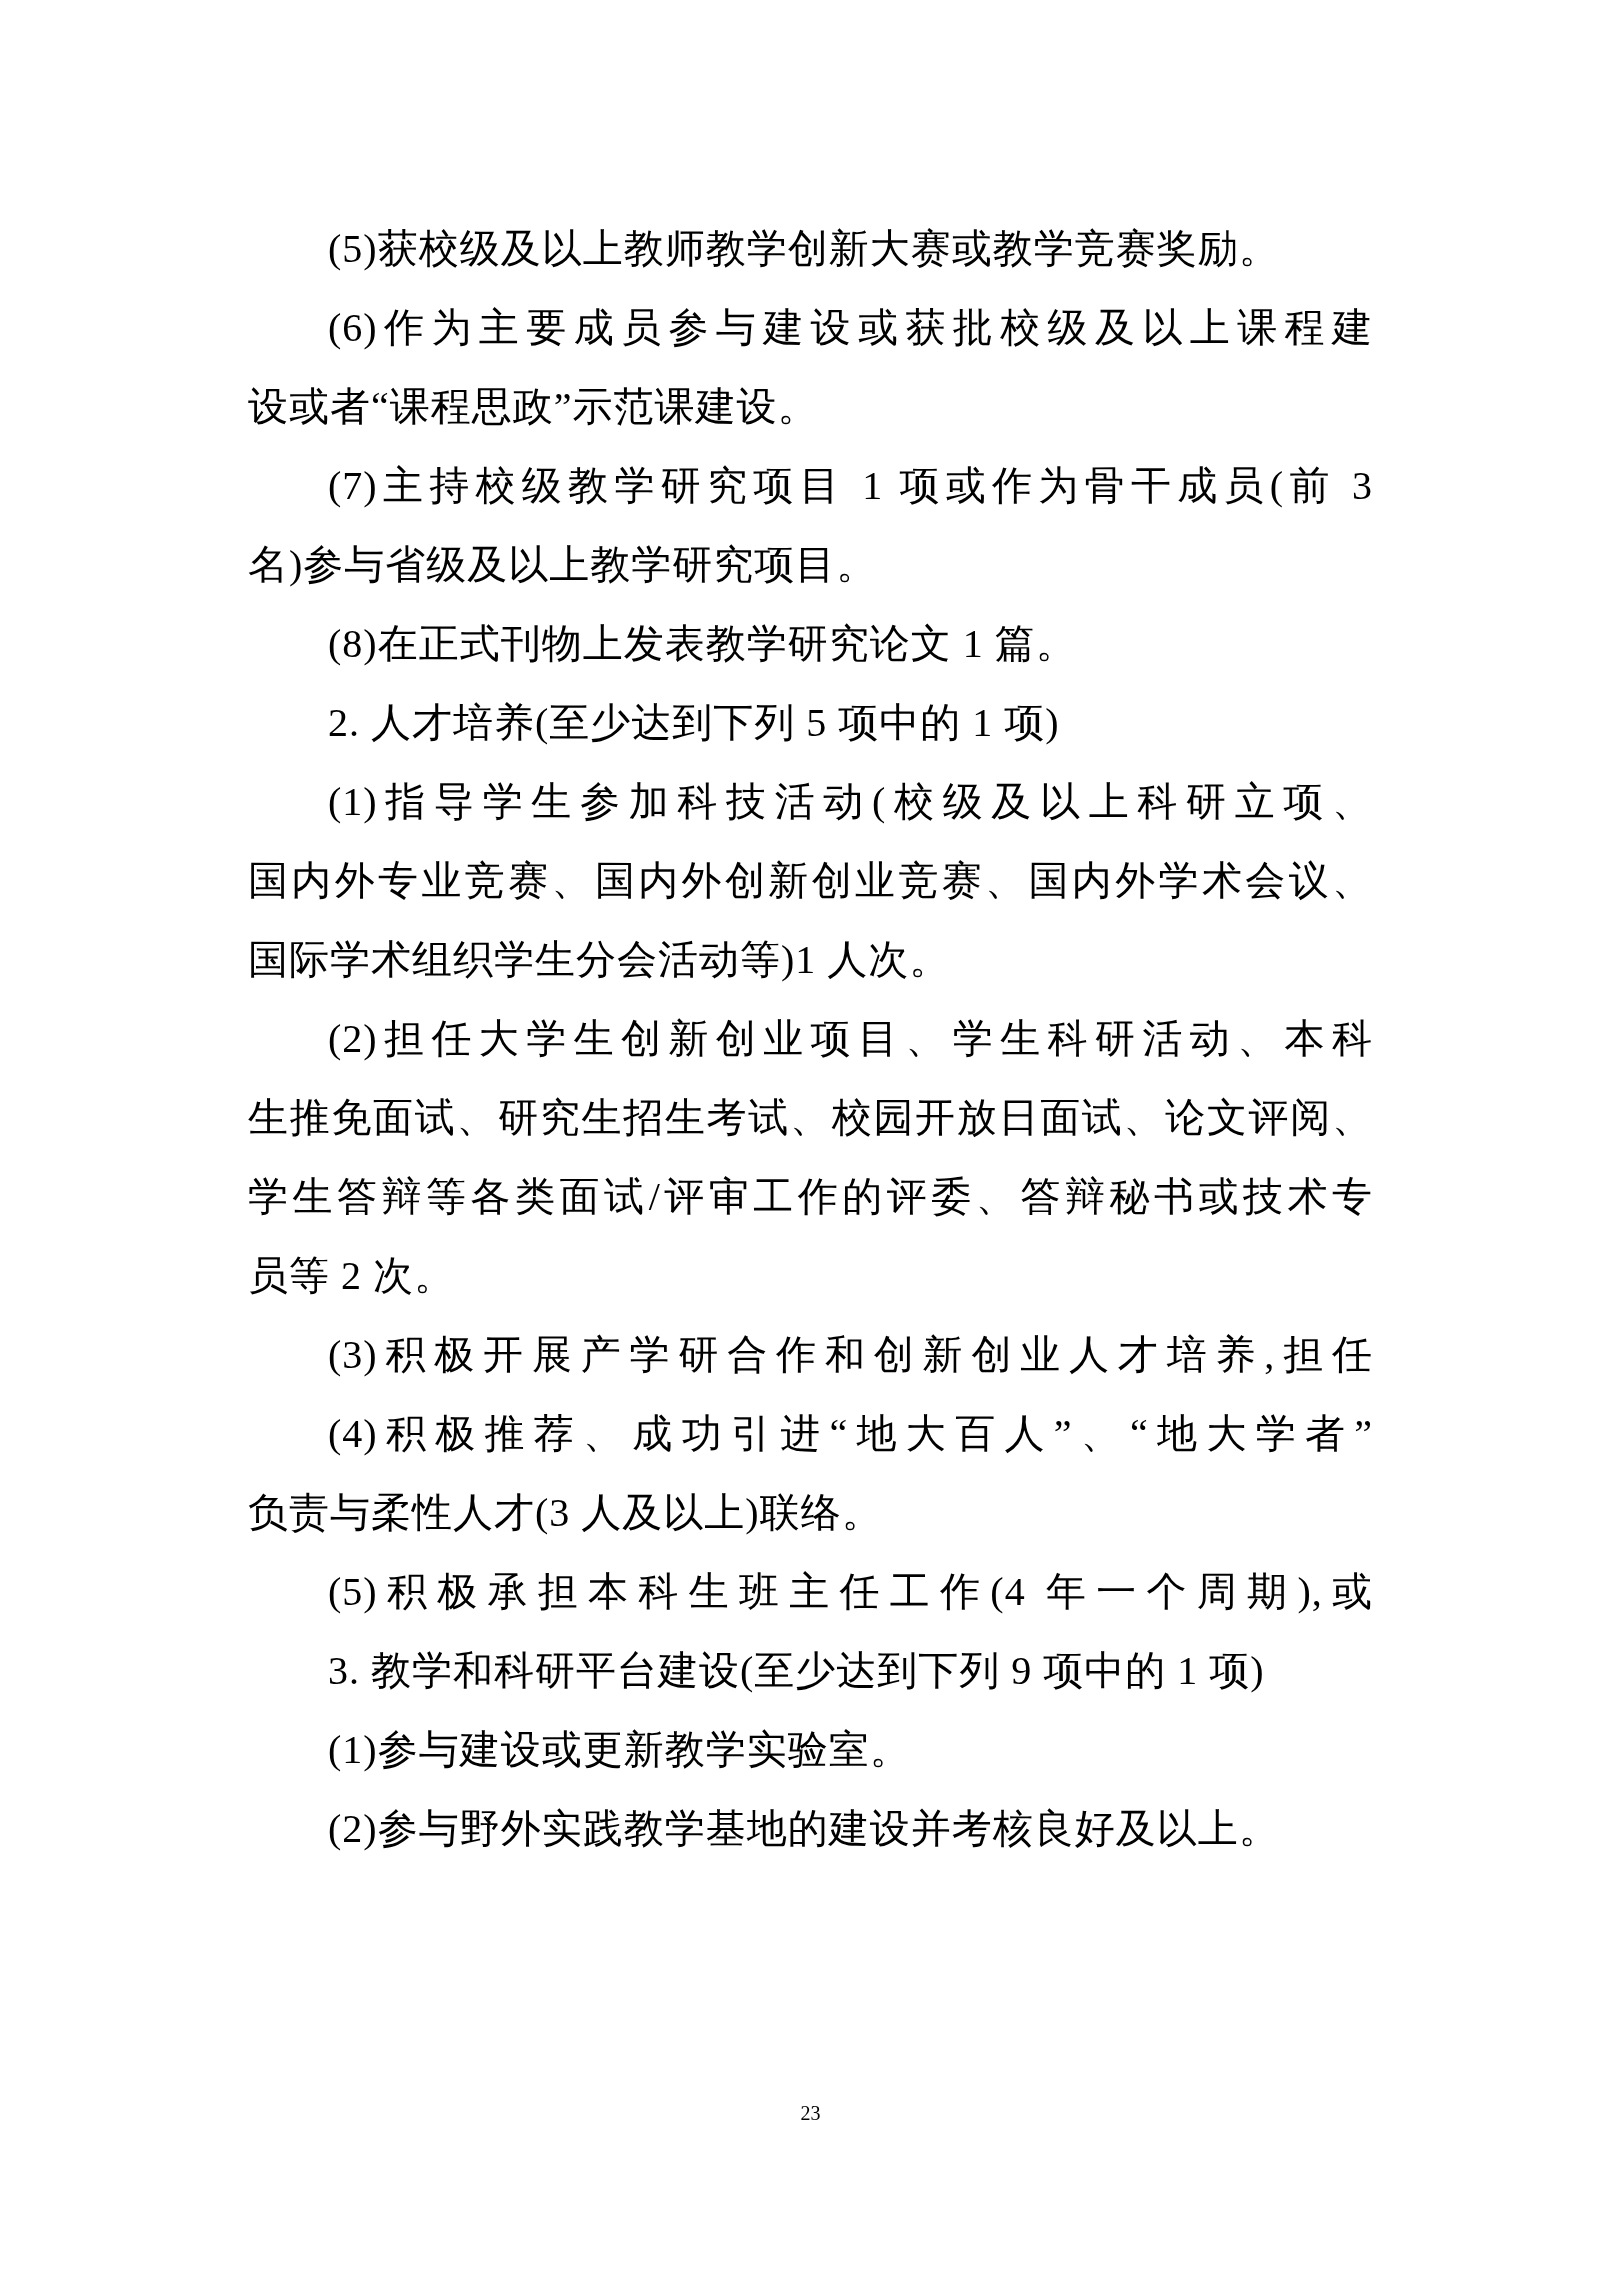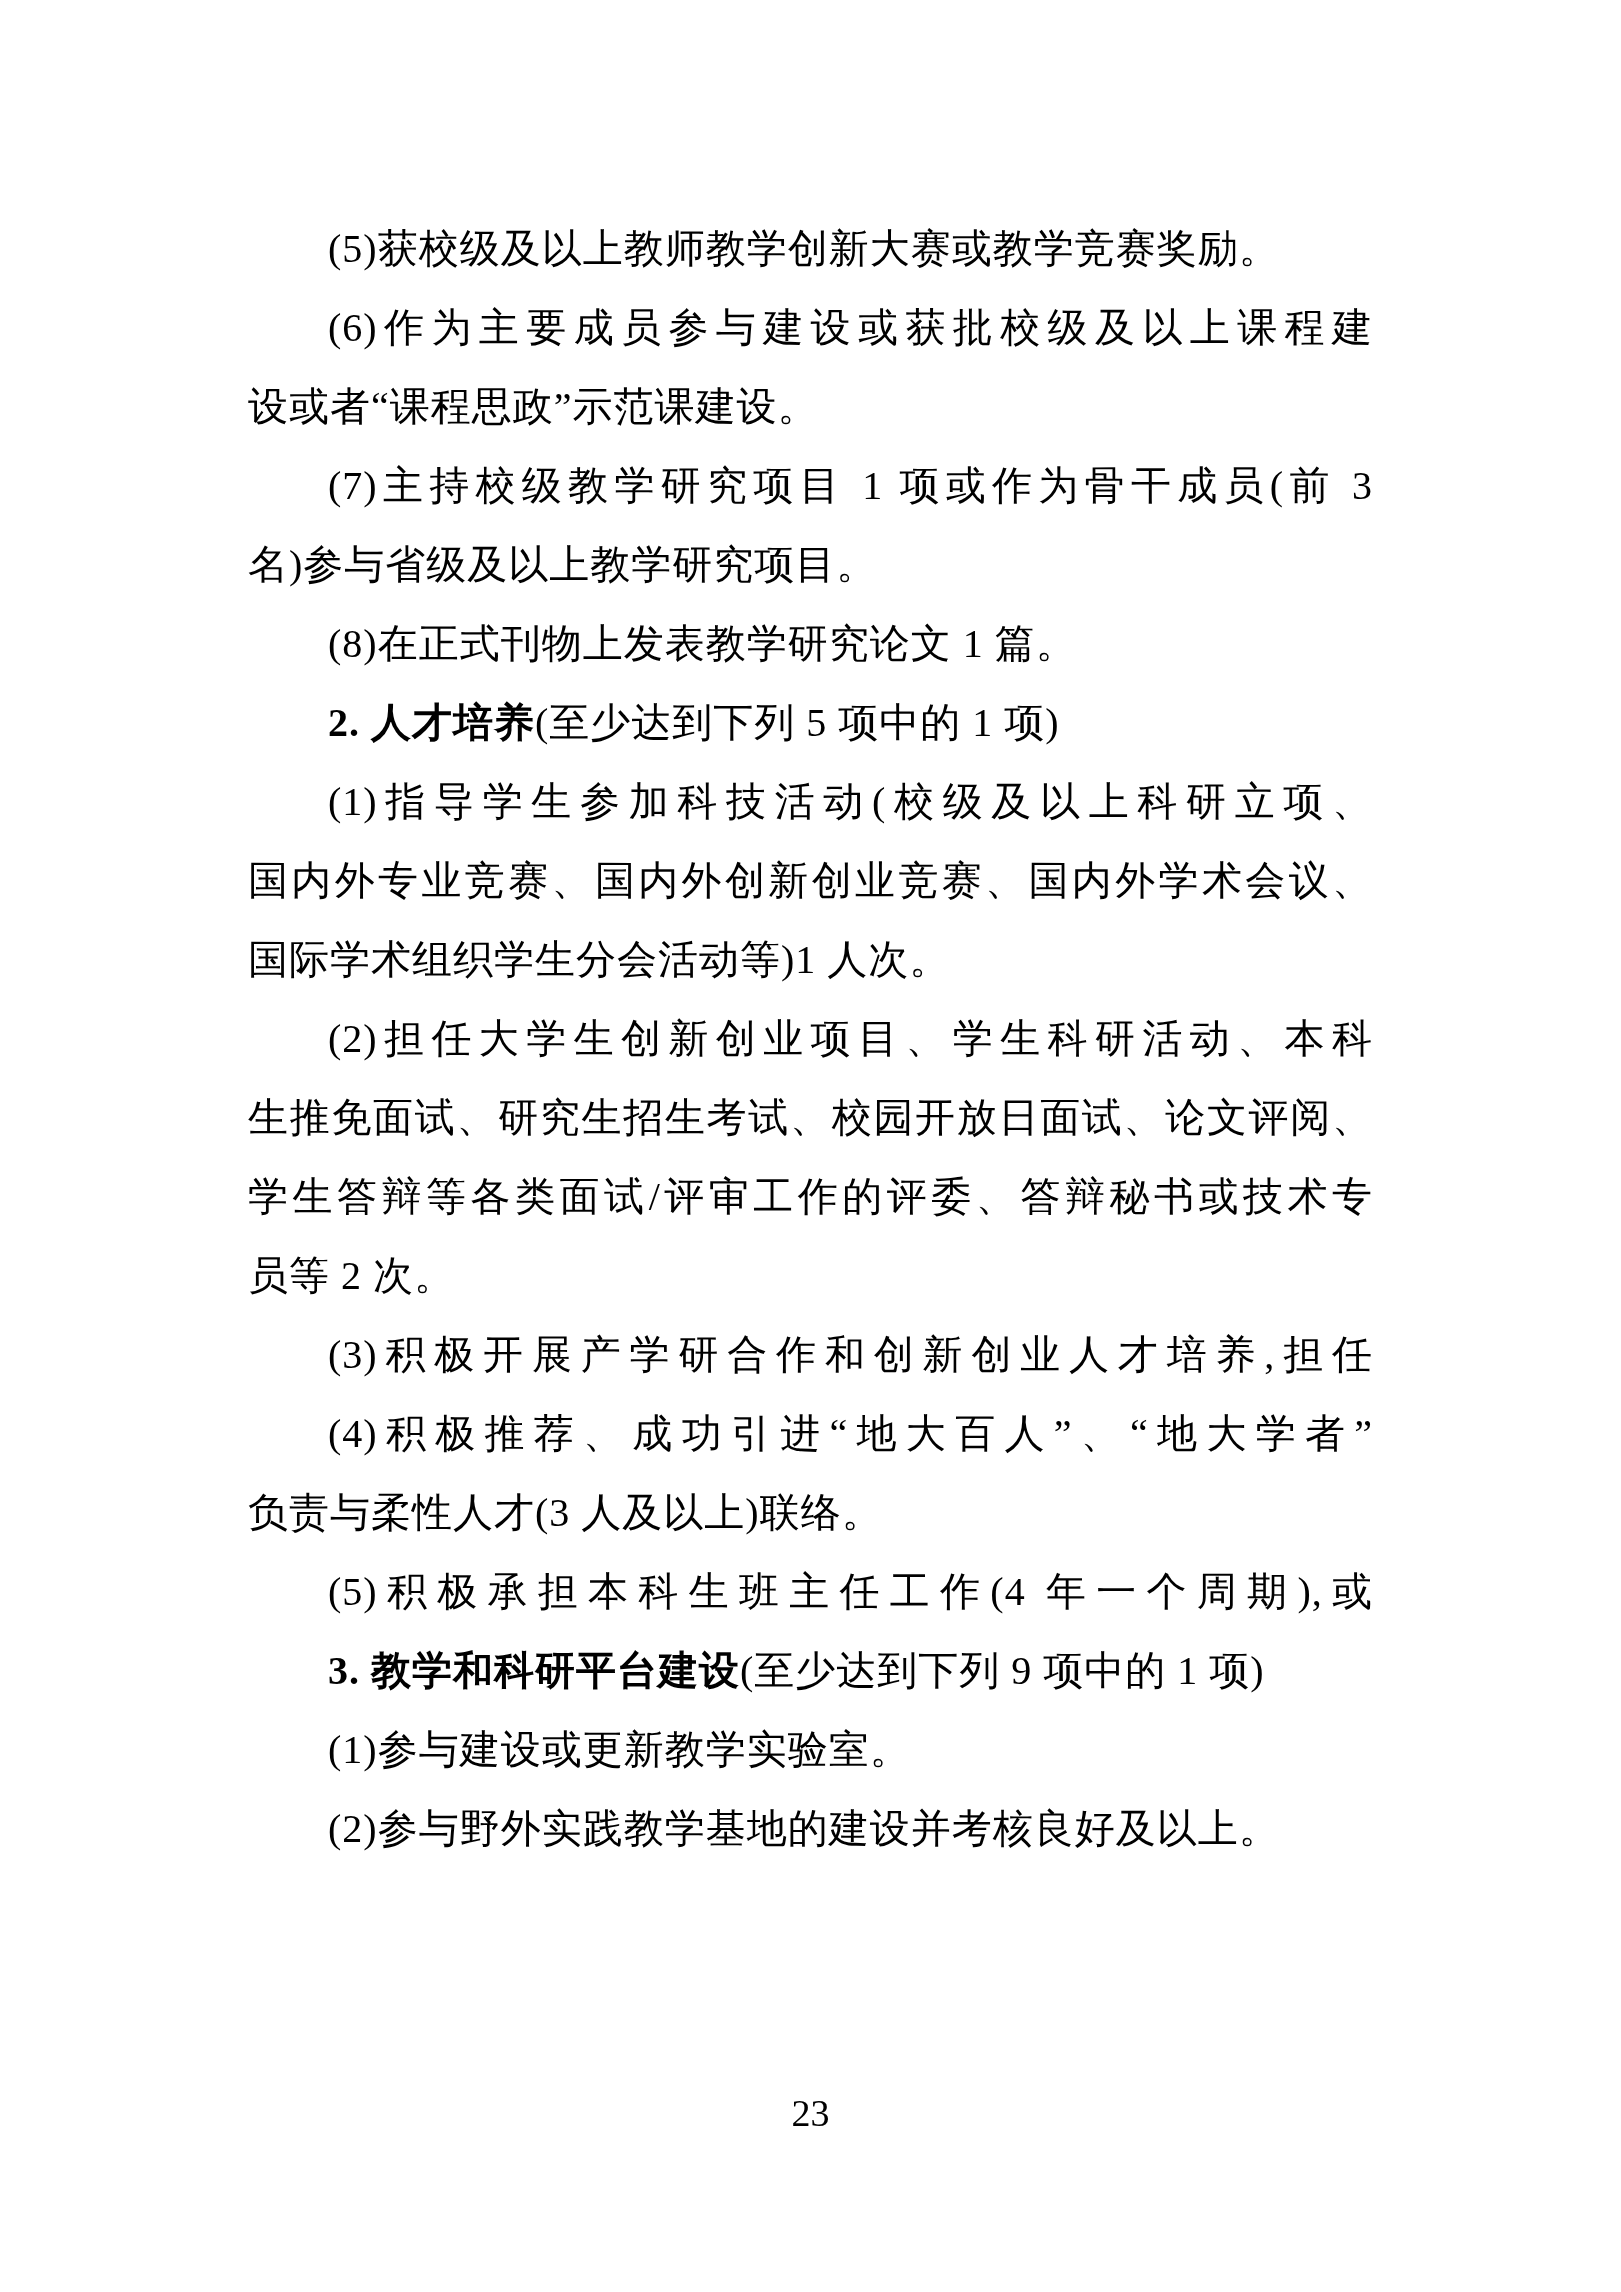--- a/index.html
+++ b/index.html
@@ -40,29 +40,29 @@
     overflow: visible;
   }
   .line.indent {
     text-indent: 2em;
   }
   .line.fill {
     text-align: justify;
     text-align-last: justify;
   }
   .bold {
-    font-weight: bold;
+    font-weight: normal;
   }
   .page-number {
     position: absolute;
     left: 0;
     top: 2096px;
     width: 1621px;
     text-align: center;
-    font-size: 38px;
+    font-size: 20px;
     line-height: 35px;
     color: #000000;
   }
 </style>
 </head>
 <body>
 
 <div class="page">
   <div class="body-text">
       <div class="line indent"><span>(5)获校级及以上教师教学创新大赛或教学竞赛奖励。</span></div>

